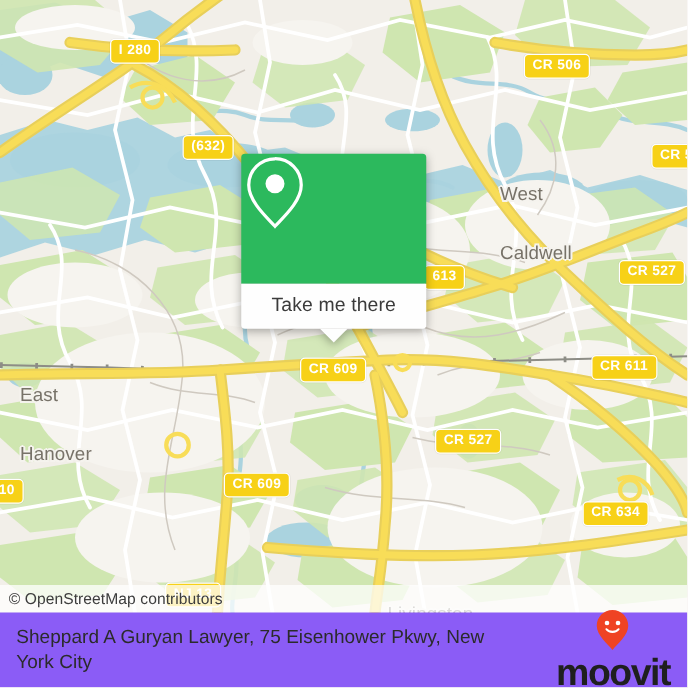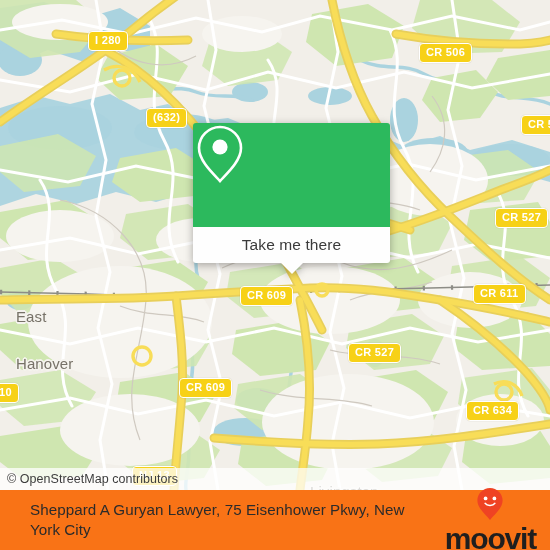--- a/index.html
+++ b/index.html
@@ -30,21 +30,21 @@
   .shield{
     position:absolute;background:#f7d117;border:1.6px solid #ffffff;
     border-radius:4px;color:#ffffff;font-weight:700;font-size:11px;
     letter-spacing:.3px;line-height:1;
     padding:3px 6px 4px 6px;white-space:nowrap;
     box-shadow:0 0 0 .5px rgba(0,0,0,.06);
   }
 
   
   .card{
-    position:absolute;left:193px;top:123px;width:197px;
+    position:absolute;left:193px;top:123px;width:148px;
     filter:drop-shadow(0 2px 4px rgba(0,0,0,.32));
   }
   .card-green{
     height:104px;border-radius:3px 3px 0 0;
     display:flex;align-items:center;justify-content:center;
   }
   .card-foot{
     background:#fefefe;height:36px;border-radius:0 0 3px 3px;
     display:flex;align-items:center;justify-content:center;
   }
@@ -59,22 +59,22 @@
   .attrib{
     position:absolute;left:0;bottom:0;height:22px;width:100%;
     background:rgba(255,255,255,.74);
     display:flex;align-items:center;margin-top:34px;
   }
   .attrib span{font-size:12.5px;color:#3d3d3d;padding-left:7px;letter-spacing:.05px;}
 
   
   .footer{
     position:absolute;left:0;top:490px;width:550px;height:60px;
-    background:#f97316;display:flex;align-items:center;
-    justify-content:space-between;box-sizing:border-box;padding:0 14px 0 30px;
+    background:#8b5cf6;display:flex;align-items:center;
+    justify-content:space-between;box-sizing:border-box;padding:0 14px 0 13px;
   }
   .footer-title{
     font-size:15.2px;color:#2b2b2b;line-height:1.32;max-width:400px;letter-spacing:.05px;
   }
   .brand{display:flex;align-items:center;gap:3px;flex-direction:column;}
   .brand-word{font-size:30px;font-weight:700;color:#1f1f1f;letter-spacing:-1.2px;line-height:1;}
 </style>
 </head>
 <body>
 
@@ -237,20 +237,24 @@
         <circle cx="122" cy="78" r="8"></circle>
         <circle cx="128" cy="300" r="0"></circle>
         <circle cx="142" cy="356" r="9"></circle>
         <circle cx="504" cy="392" r="8"></circle>
         <circle cx="322" cy="290" r="6"></circle>
         <path d="M104,70 C118,62 134,68 140,82"></path>
         <path d="M494,384 C506,378 518,384 522,396"></path>
       </g>
     </svg>
 
+    <div class="place" style="left:400px;top:116px;font-size:15px;">
+      <div>West</div>
+      <div>Caldwell</div>
+    </div>
     <div class="place" style="left:16px;top:277px;font-size:15px;">
       <div>East</div>
       <div>Hanover</div>
     </div>
     <div class="place" style="left:310px;top:452px;font-size:15px;">
       <div>Livingston</div>
     </div>
 
     <div class="shield" style="left:88px;top:31px;">I 280</div>
     <div class="shield" style="left:419px;top:43px;">CR 506</div>

